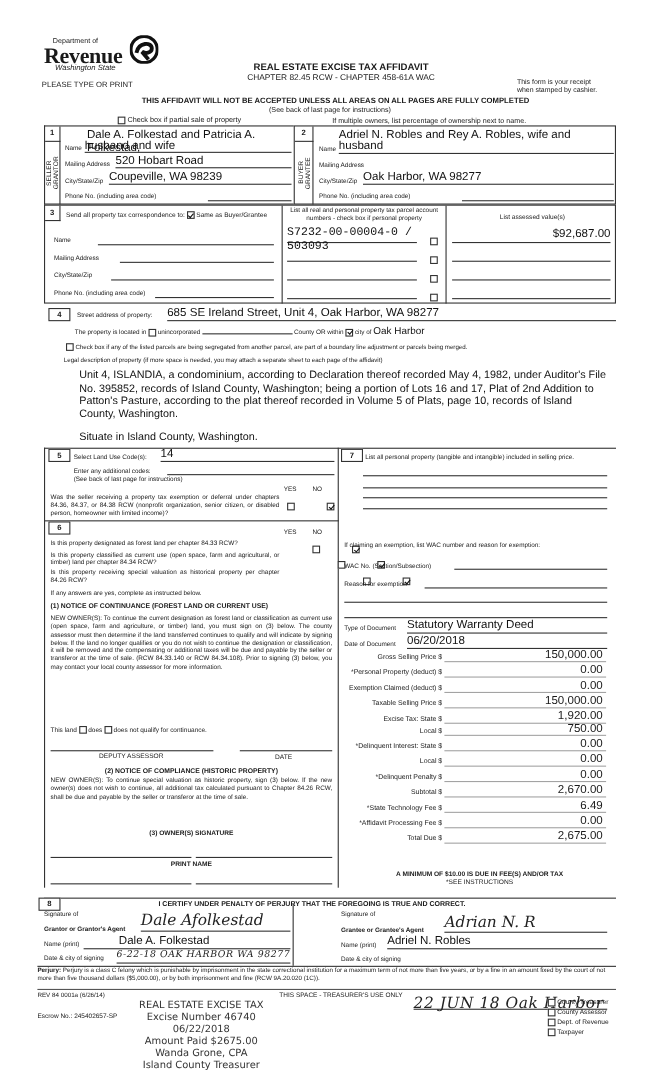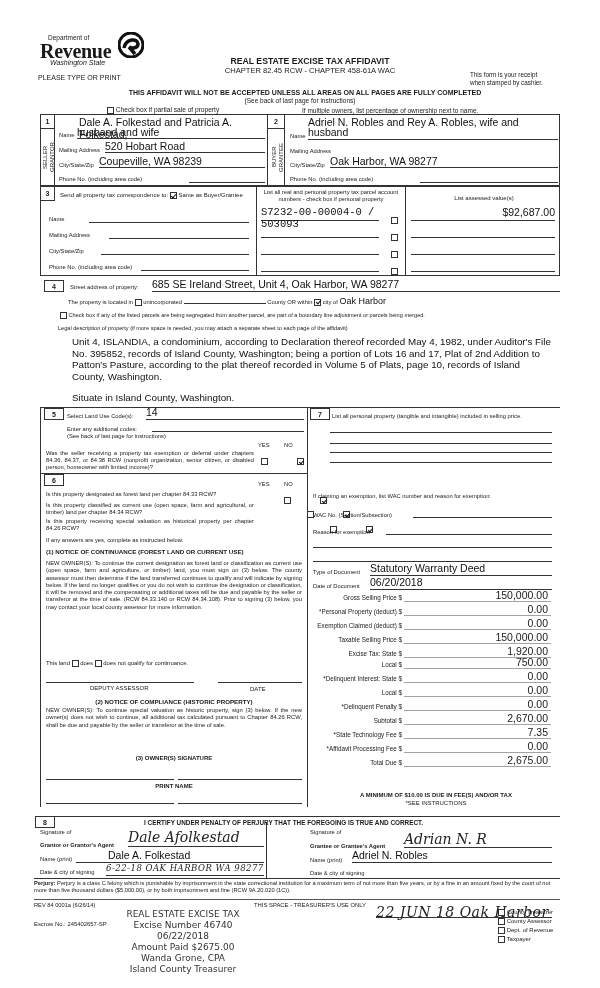--- a/index.html
+++ b/index.html
@@ -294,21 +294,21 @@
     </div>
   <div class="fee-row" style="top:123px;">
       <span class="fee-label">Subtotal $</span>
       <div class="fee-line">
         <span class="fee-val">2,670.00</span>
       </div>
     </div>
   <div class="fee-row" style="top:137px;">
       <span class="fee-label">*State Technology Fee $</span>
       <div class="fee-line">
-        <span class="fee-val">7.35</span>
+        <span class="fee-val">6.49</span>
       </div>
     </div>
   <div class="fee-row" style="top:151px;">
       <span class="fee-label">*Affidavit Processing Fee $</span>
       <div class="fee-line">
         <span class="fee-val">0.00</span>
       </div>
     </div>
   <div class="fee-row" style="top:165px;">
       <span class="fee-label">Total Due $</span>

